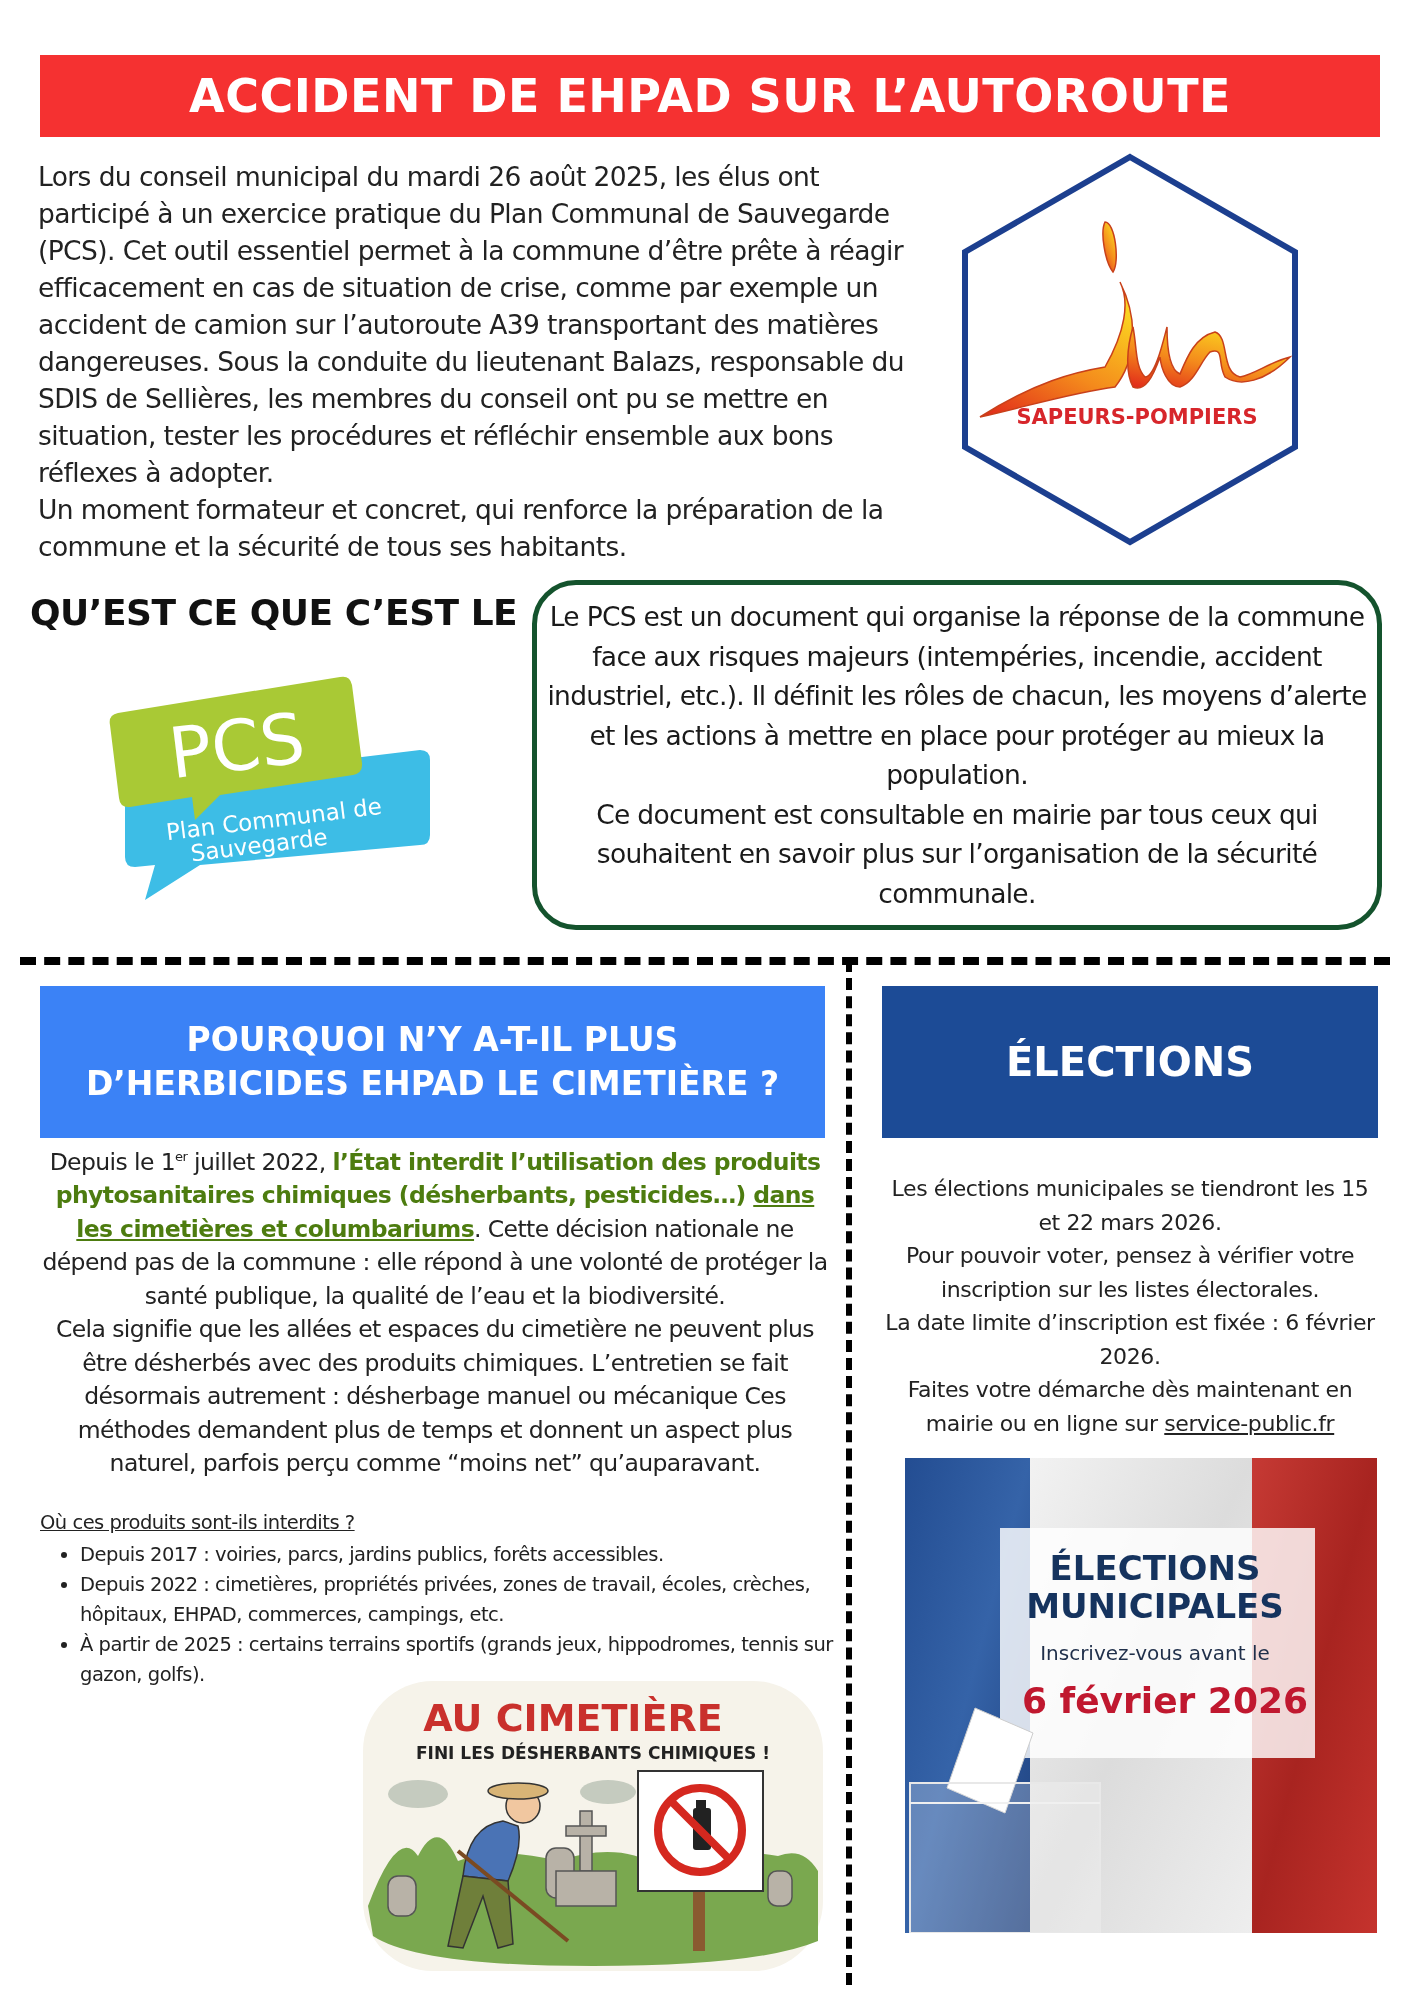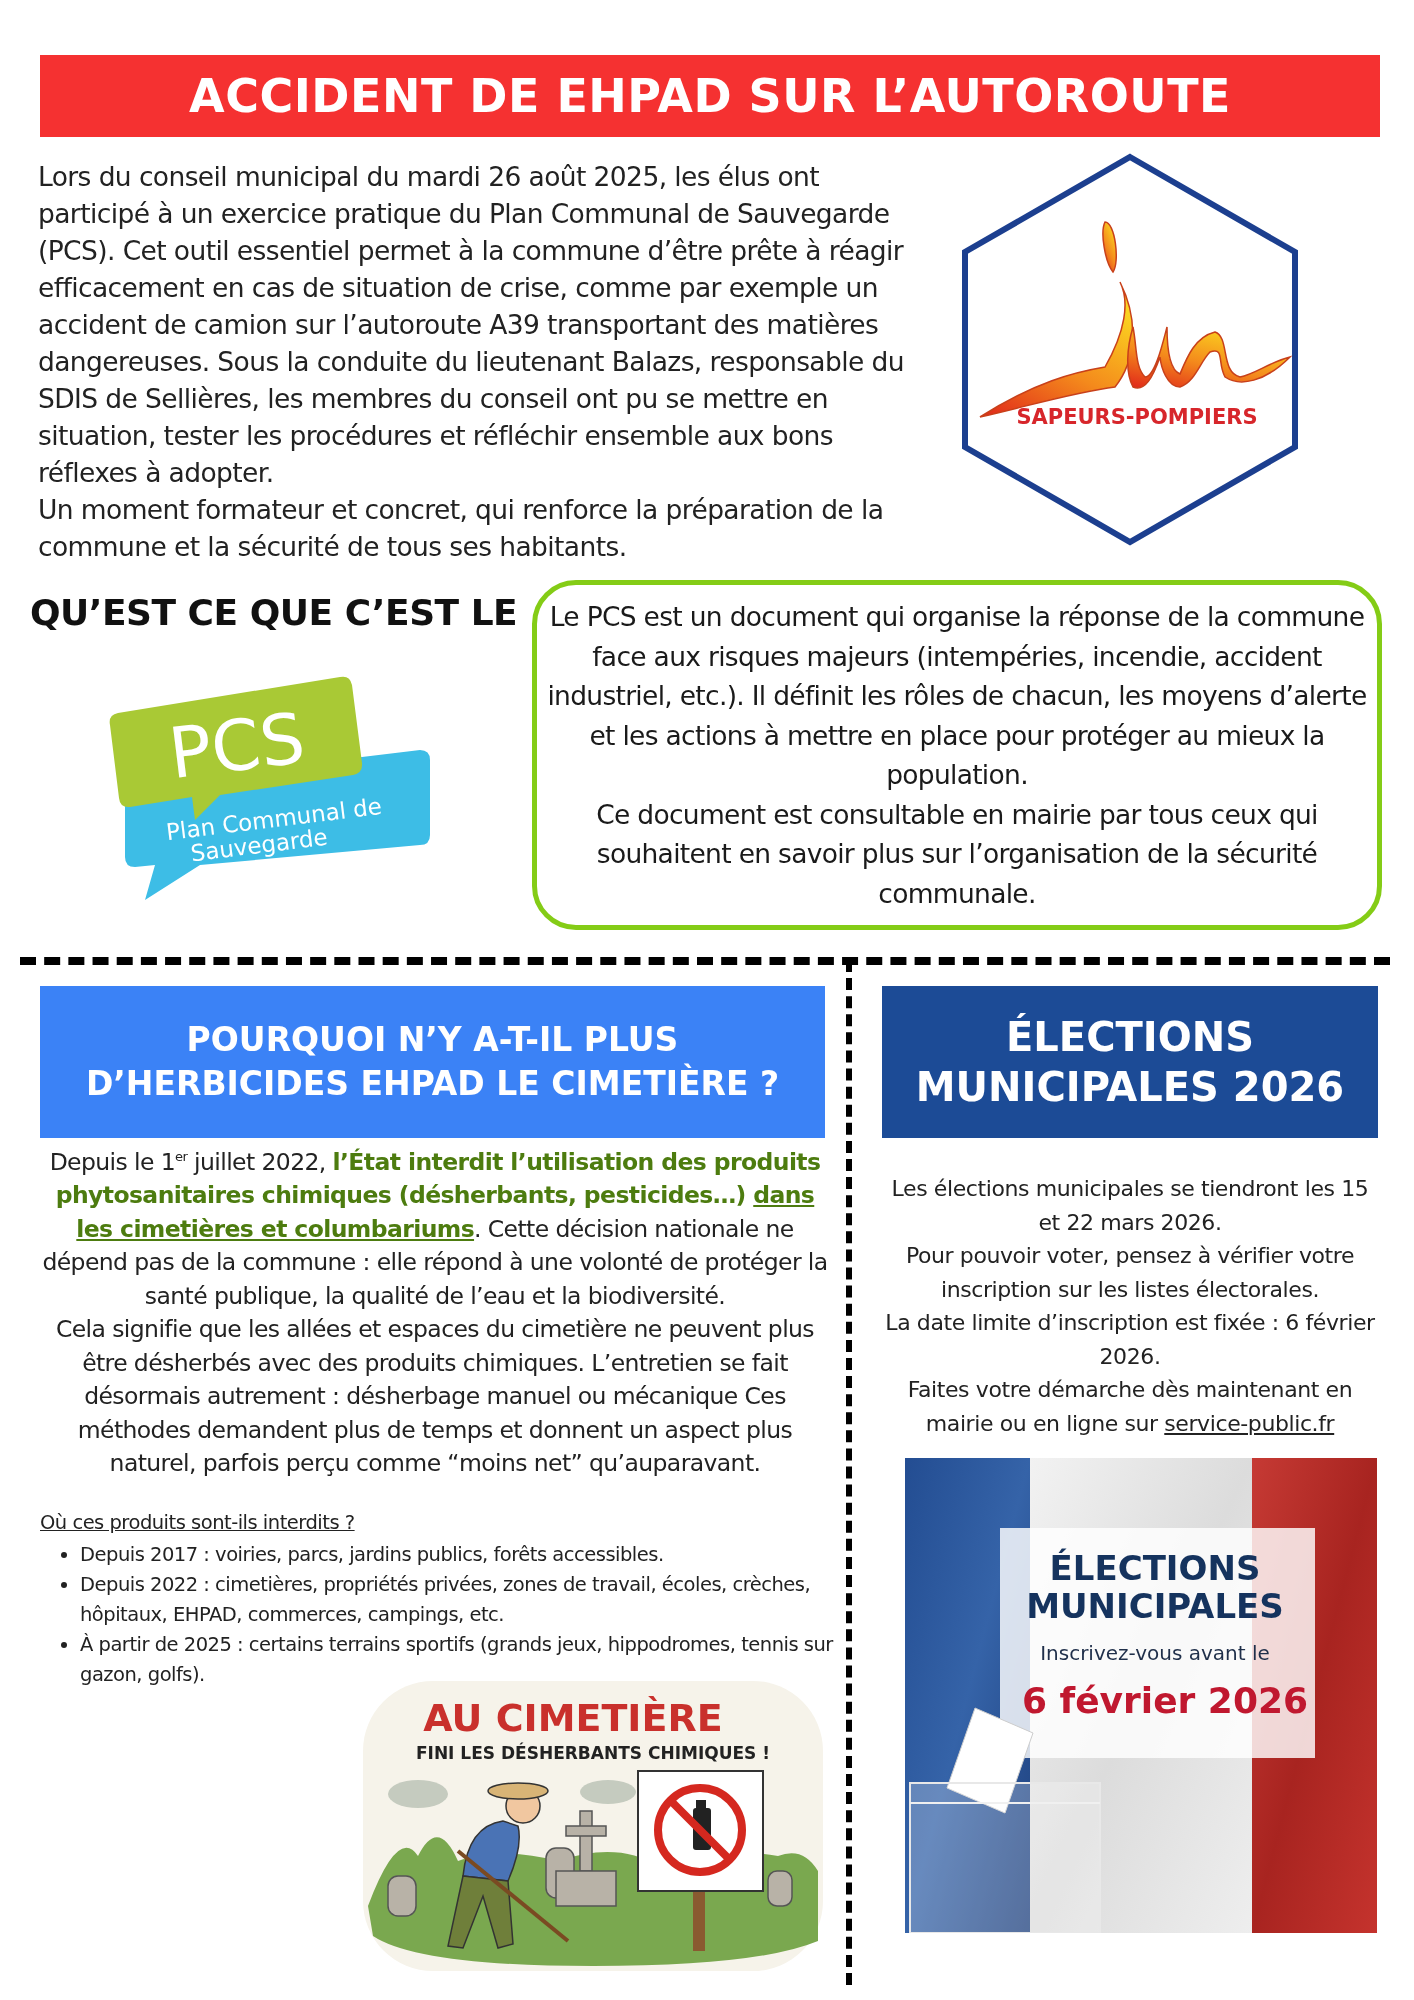--- a/index.html
+++ b/index.html
@@ -11,21 +11,21 @@
   .banner-red h1 { margin:0; color:#fff; font-family:"DejaVu Sans", sans-serif; font-weight:bold; font-size:46px; letter-spacing:0.5px; }
 
   .intro { left:38px; top:158px; width:900px; text-align:left; font-size:26.5px; line-height:37px; color:#222; font-family:"DejaVu Sans", sans-serif; letter-spacing:-0.6px; }
 
   
   .jura { left:955px; top:152px; width:350px; height:395px; }
 
   
   .pcs-title { left:30px; top:592px; font-family:"DejaVu Sans", sans-serif; font-weight:bold; font-size:36px; color:#111; letter-spacing:-0.5px; }
   .pcs-logo { left:100px; top:655px; width:330px; height:250px; }
-  .pcs-box { left:532px; top:580px; width:850px; height:350px; border:5px solid #84cc16; border-radius:44px; box-sizing:border-box; display:flex; align-items:center; justify-content:center; text-align:center; font-family:"DejaVu Sans", sans-serif; font-size:26.5px; line-height:39.5px; color:#1a1a1a; letter-spacing:-0.7px; padding:0 4px; }
+  .pcs-box { left:532px; top:580px; width:850px; height:350px; border:5px solid #14532d; border-radius:44px; box-sizing:border-box; display:flex; align-items:center; justify-content:center; text-align:center; font-family:"DejaVu Sans", sans-serif; font-size:26.5px; line-height:39.5px; color:#1a1a1a; letter-spacing:-0.7px; padding:0 4px; }
 
   
   .dash-h { left:20px; top:957px; width:1370px; height:0; border-top:8px dashed #000; }
   .dash-v { left:846px; top:960px; width:0; height:1025px; border-left:6px dashed #000; }
 
   
   .banner-yellow { left:40px; top:986px; width:785px; height:152px; background:#3b82f6; display:flex; align-items:center; justify-content:center; text-align:center; }
   .banner-yellow h2 { margin:0; color:#fff; font-family:"DejaVu Sans", sans-serif; font-weight:bold; font-size:33px; line-height:44px; }
   .herb-text { left:40px; top:1140px; width:790px; text-align:center; font-size:23.5px; line-height:33.5px; font-family:"DejaVu Sans", sans-serif; color:#222; letter-spacing:-0.6px; }
   .herb-text b { font-weight:bold; color:#4d7c0f; }
@@ -142,21 +142,20 @@
     <ellipse cx="160" cy="115" rx="30" ry="8" fill="#d8b476" stroke="#333" stroke-width="1.5"></ellipse>
     <path d="M145,145 Q110,150 105,200 L150,205 Q165,170 160,150 Z" fill="#4a73b5" stroke="#333" stroke-width="1.5"></path>
     <path d="M105,200 L90,270 L105,272 L125,220 L140,272 L155,268 L150,205 Z" fill="#6f7f3a" stroke="#333" stroke-width="1.5"></path>
     <line x1="100" y1="175" x2="210" y2="265" stroke="#7a4a22" stroke-width="4"></line>
   </svg>
 </div>
 
 <div class="abs banner-blue">
   <h2>
     <div>ÉLECTIONS</div>
-    <div>MUNICIPALES 2026</div>
   </h2>
 </div>
 
 <div class="abs elec-text">
   <div>Les élections municipales se tiendront les 15 et 22 mars 2026.</div>
   <div>Pour pouvoir voter, pensez à vérifier votre inscription sur les listes électorales.</div>
   <div>La date limite d’inscription est fixée : 6 février 2026.</div>
   <div><span>Faites votre démarche dès maintenant en mairie ou en ligne sur </span><span class="link">service-public.fr</span></div>
 </div>
 

